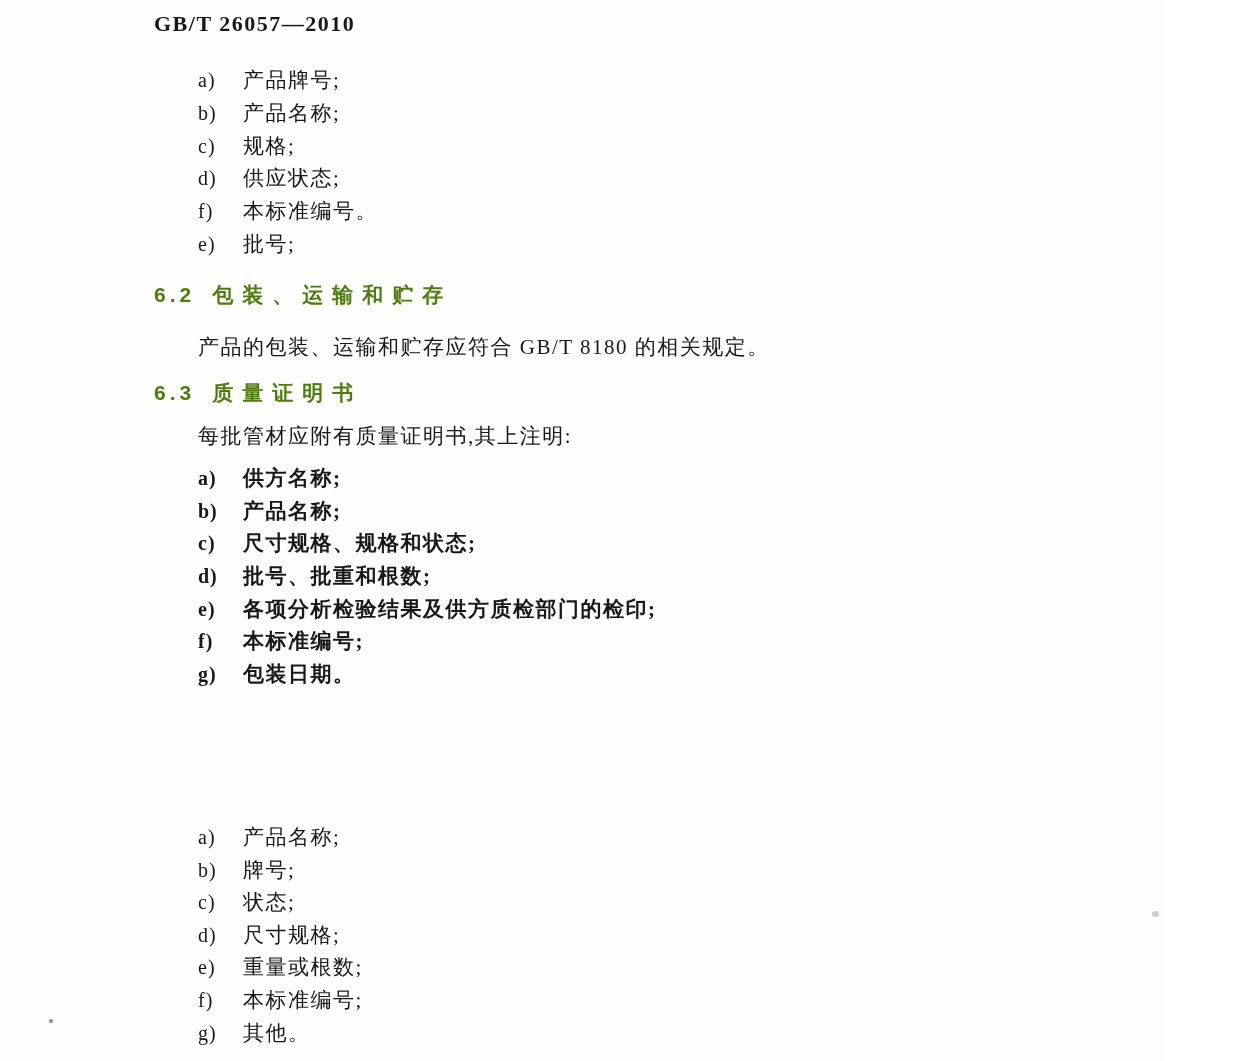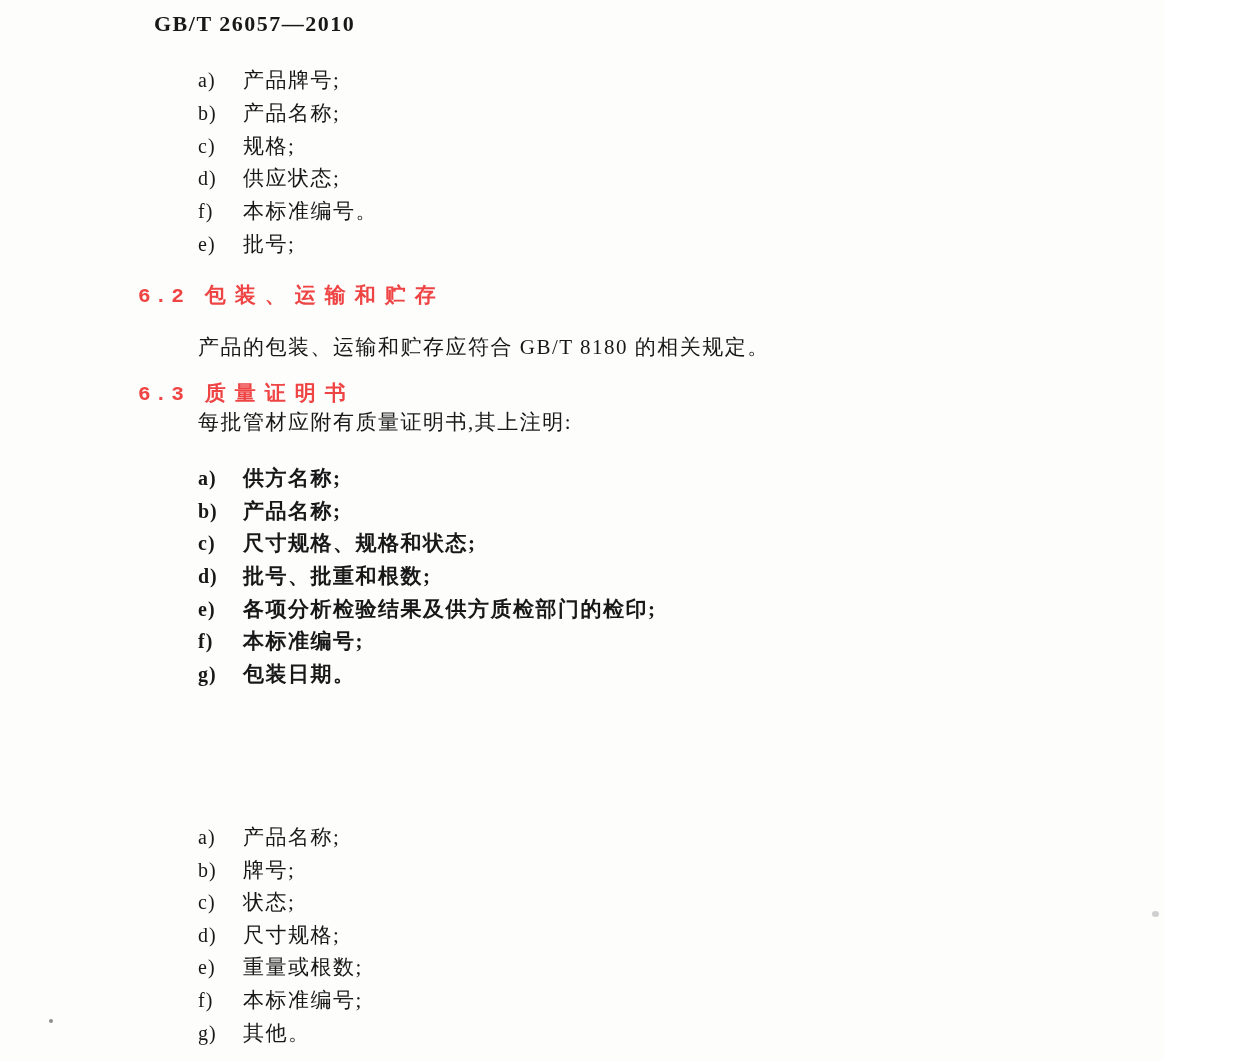--- a/index.html
+++ b/index.html
@@ -47,26 +47,26 @@
     font-size: 20px;
     letter-spacing: 1px;
     vertical-align: baseline;
   }
   .list-text {
     font-size: 21px;
     letter-spacing: 1.5px;
   }
   .sec-heading {
     position: absolute;
-    left: 138px;
-    font-family: Liberation Mono, monospace;
+    left: 154px;
+    font-family: Liberation Sans, sans-serif;
     font-weight: 700;
     font-size: 21px;
     white-space: nowrap;
-    color: #ef4444;
+    color: #4d7c0f;
   }
   .sec-num {
     display: inline-block;
     letter-spacing: 4px;
     margin-right: 17px;
   }
   .sec-title {
     letter-spacing: 9px;
   }
   .para {
@@ -74,21 +74,21 @@
     left: 198px;
     font-size: 21px;
     letter-spacing: 1.5px;
     line-height: 28px;
     white-space: nowrap;
   }
   #list1 { top: 67px; }
   #heading-6-2 { top: 281px; }
   #para-6-2 { top: 333px; }
   #heading-6-3 { top: 379px; text-align: right; }
-  #intro-6-3 { top: 408px; }
+  #intro-6-3 { top: 422px; }
   #list2 { top: 462px; }
   #heading-7 { top: 724px; }
   #intro-7 { top: 792px; }
   #list3 { top: 821px; }
   .speck {
     position: absolute;
     border-radius: 50%;
   }
   .speck-1 {
     left: 49px; top: 1019px;

